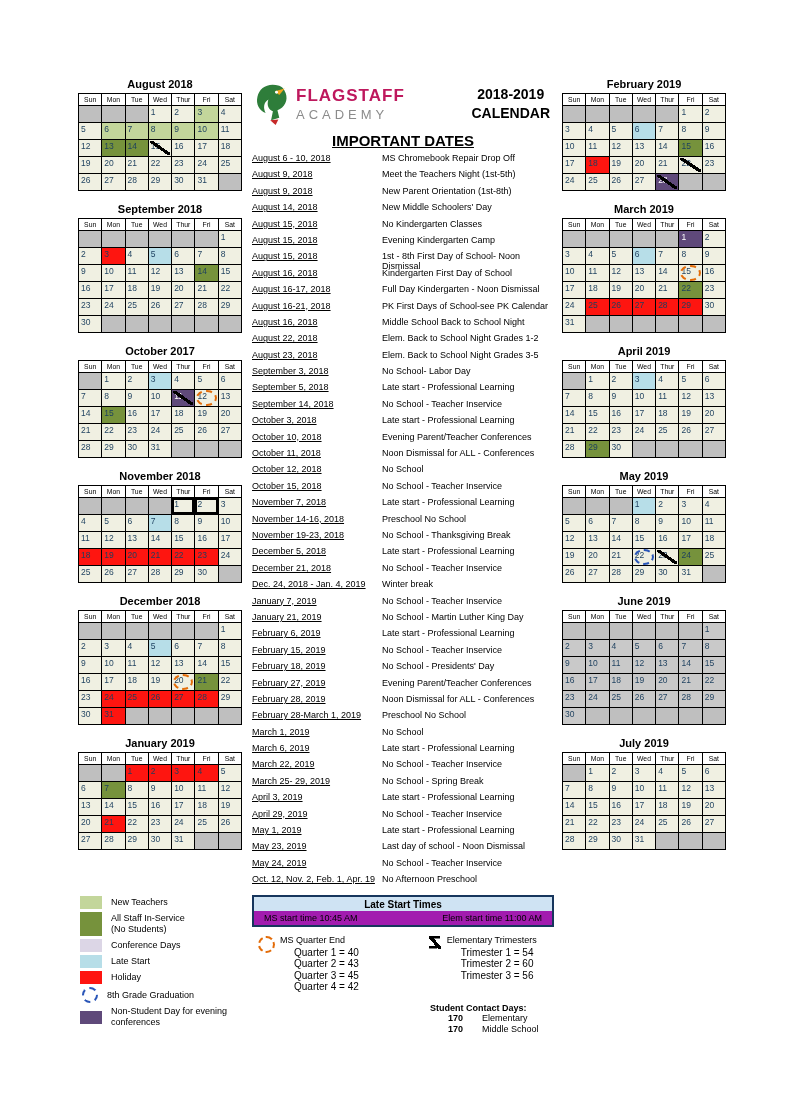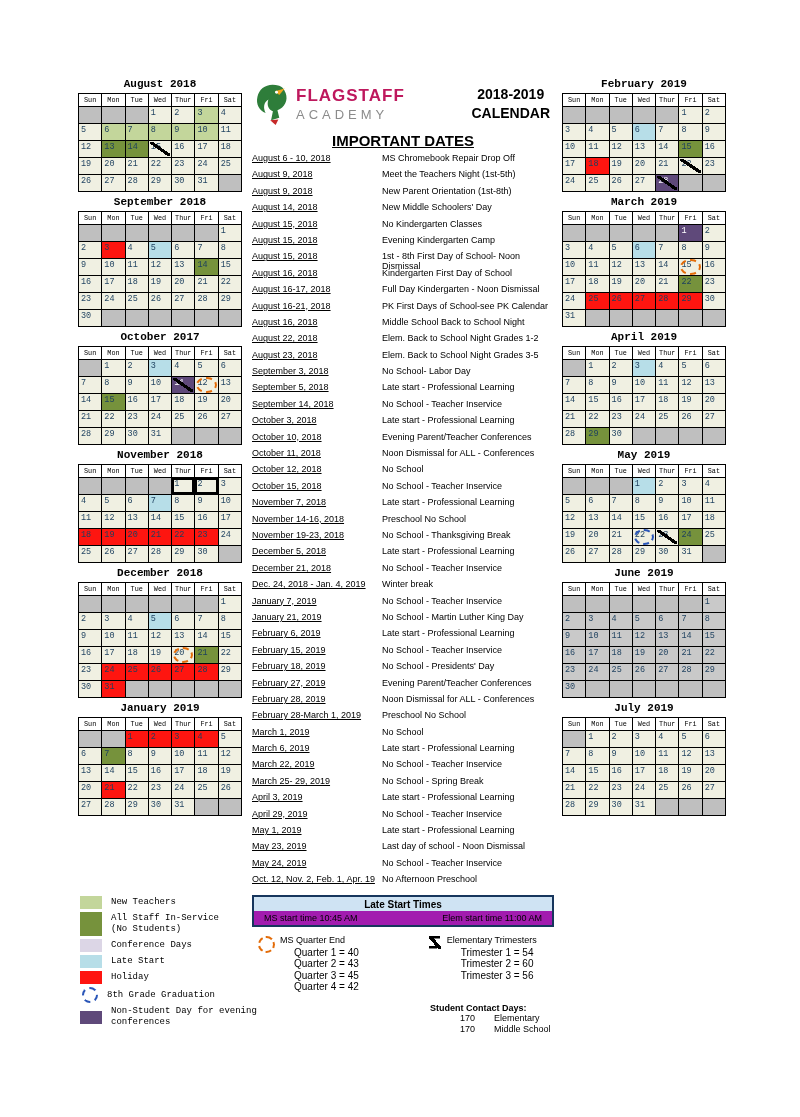--- a/index.html
+++ b/index.html
@@ -3,21 +3,21 @@
 <meta charset="utf-8">
 <style>
   html,body{margin:0;padding:0;background:#fff;}
   .page{position:relative;width:800px;height:1117px;background:#ffffff;
         font-family:"Liberation Sans",sans-serif;color:#000;overflow:hidden;}
 
   
   .col{position:absolute;top:78px;width:164px;}
   #col-left{left:78px;}
   #col-right{left:562px;}
-  .month{margin-bottom:4px;font-family:Liberation Mono, monospace;}
+  .month{margin-bottom:12px;}
   .mtitle{text-align:center;font-weight:bold;font-size:11px;margin-bottom:3px;}
   .mgrid{display:grid;grid-template-columns:repeat(7,1fr);
          border-top:1px solid #000;border-left:1px solid #000;background:#fff;}
   .dow{font-size:6.8px;text-align:center;padding:2px 0;
        border-right:1px solid #000;border-bottom:1px solid #000;background:#fff;}
   .cell{position:relative;height:16px;border-right:1px solid #000;border-bottom:1px solid #000;
         background:#f0f0e2;}
   .dnum{position:absolute;top:1px;left:2px;font-size:8.5px;color:#1c3f5e;}
   .c-e{background:#bfbfbf;}
   .c-nt{background:#c3d69b;}
@@ -58,25 +58,25 @@
   .z-ic{width:12px;height:13px;flex:none;margin-right:6px;margin-top:1px;
         background:linear-gradient(to top right,transparent 40%,#000 40%,#000 60%,transparent 60%),
                    linear-gradient(#000,#000) right top/70% 2.5px no-repeat,
                    linear-gradient(#000,#000) left bottom/70% 2.5px no-repeat;}
   .qtitle{font-size:9px;margin-bottom:2px;}
   .qline{font-size:10px;line-height:11.5px;margin-left:14px;}
 
   .contact{margin-top:10px;margin-left:178px;font-size:9px;}
   .contact-title{font-weight:bold;}
   .crow{display:flex;line-height:11.5px;}
-  .cnum{margin-left:30px;width:24px;}
+  .cnum{margin-left:18px;width:24px;font-weight:bold;}
   .clabel{margin-left:10px;}
 
   
-  #legend{position:absolute;left:80px;top:896px;width:180px;font-family:Liberation Mono, monospace;}
+  #legend{position:absolute;left:80px;top:896px;width:180px;}
   .lrow{display:flex;align-items:center;margin-bottom:3px;}
   .swatch{width:22px;height:13px;flex:none;margin-right:9px;}
   .swatch.tall{height:24px;}
   .c-cf{background:#dcd6e6;}
   .grad-ic{width:12px;height:12px;border:2px dashed #2a56b8;border-radius:50%;
            flex:none;margin-right:9px;margin-left:2px;}
   .llabel{font-size:9px;line-height:11px;}
 </style>
 </head>
 <body>

